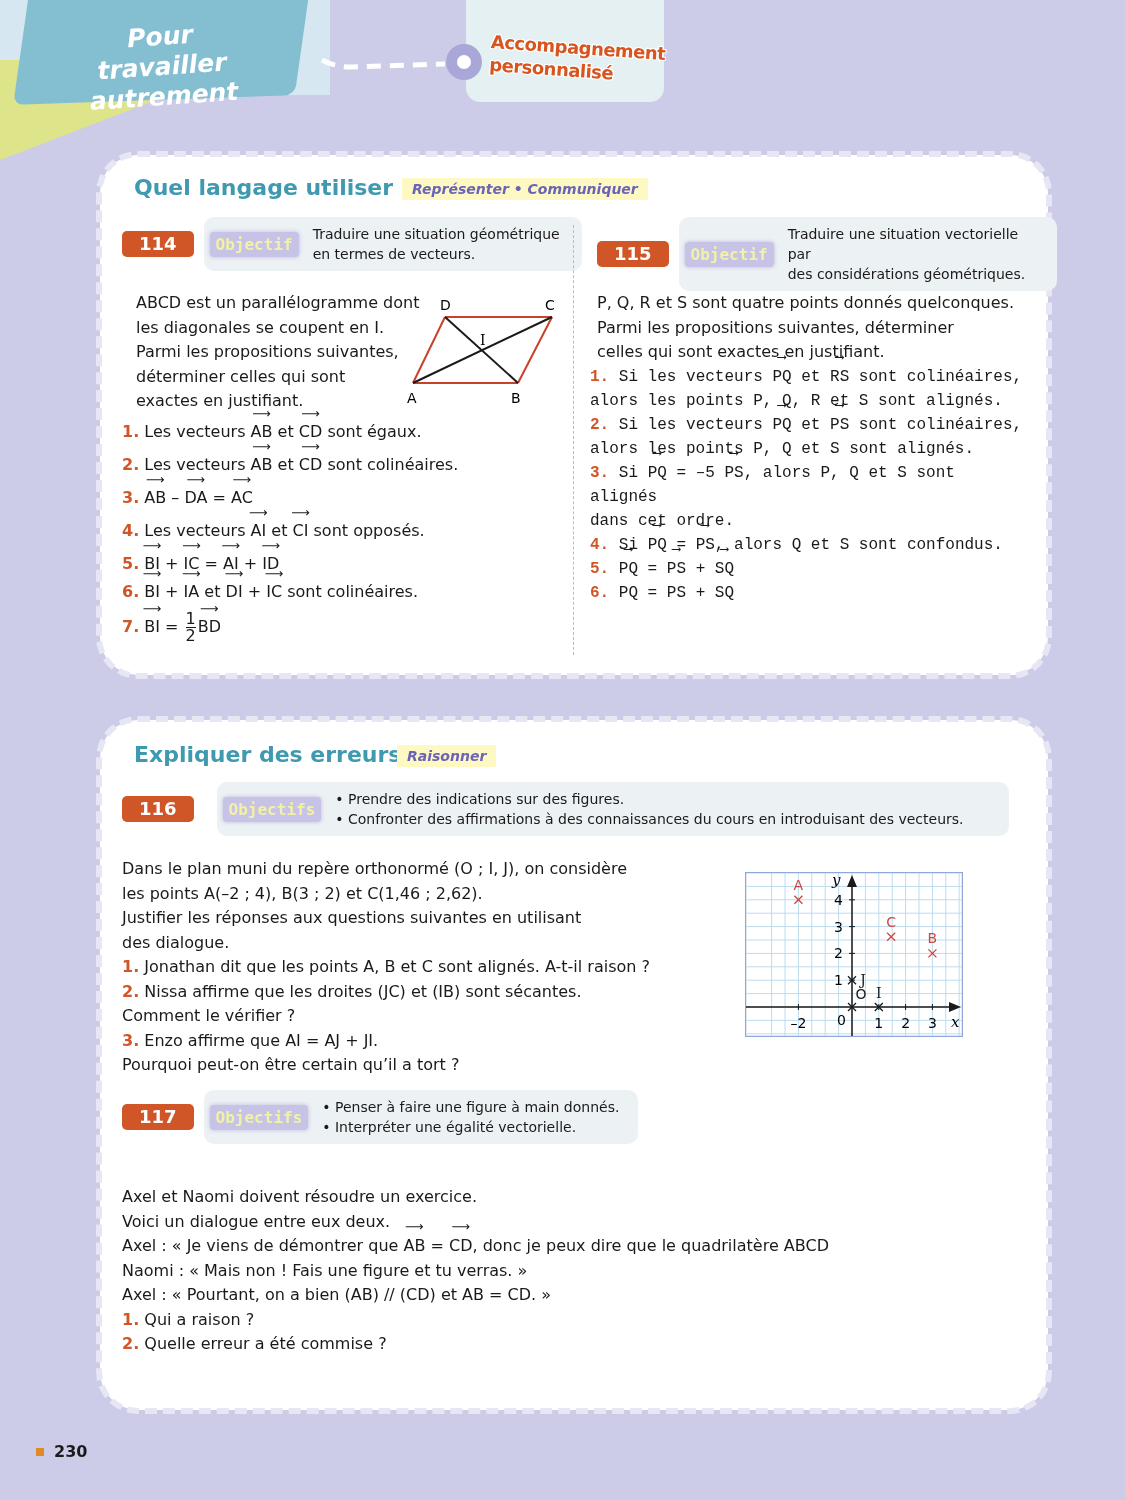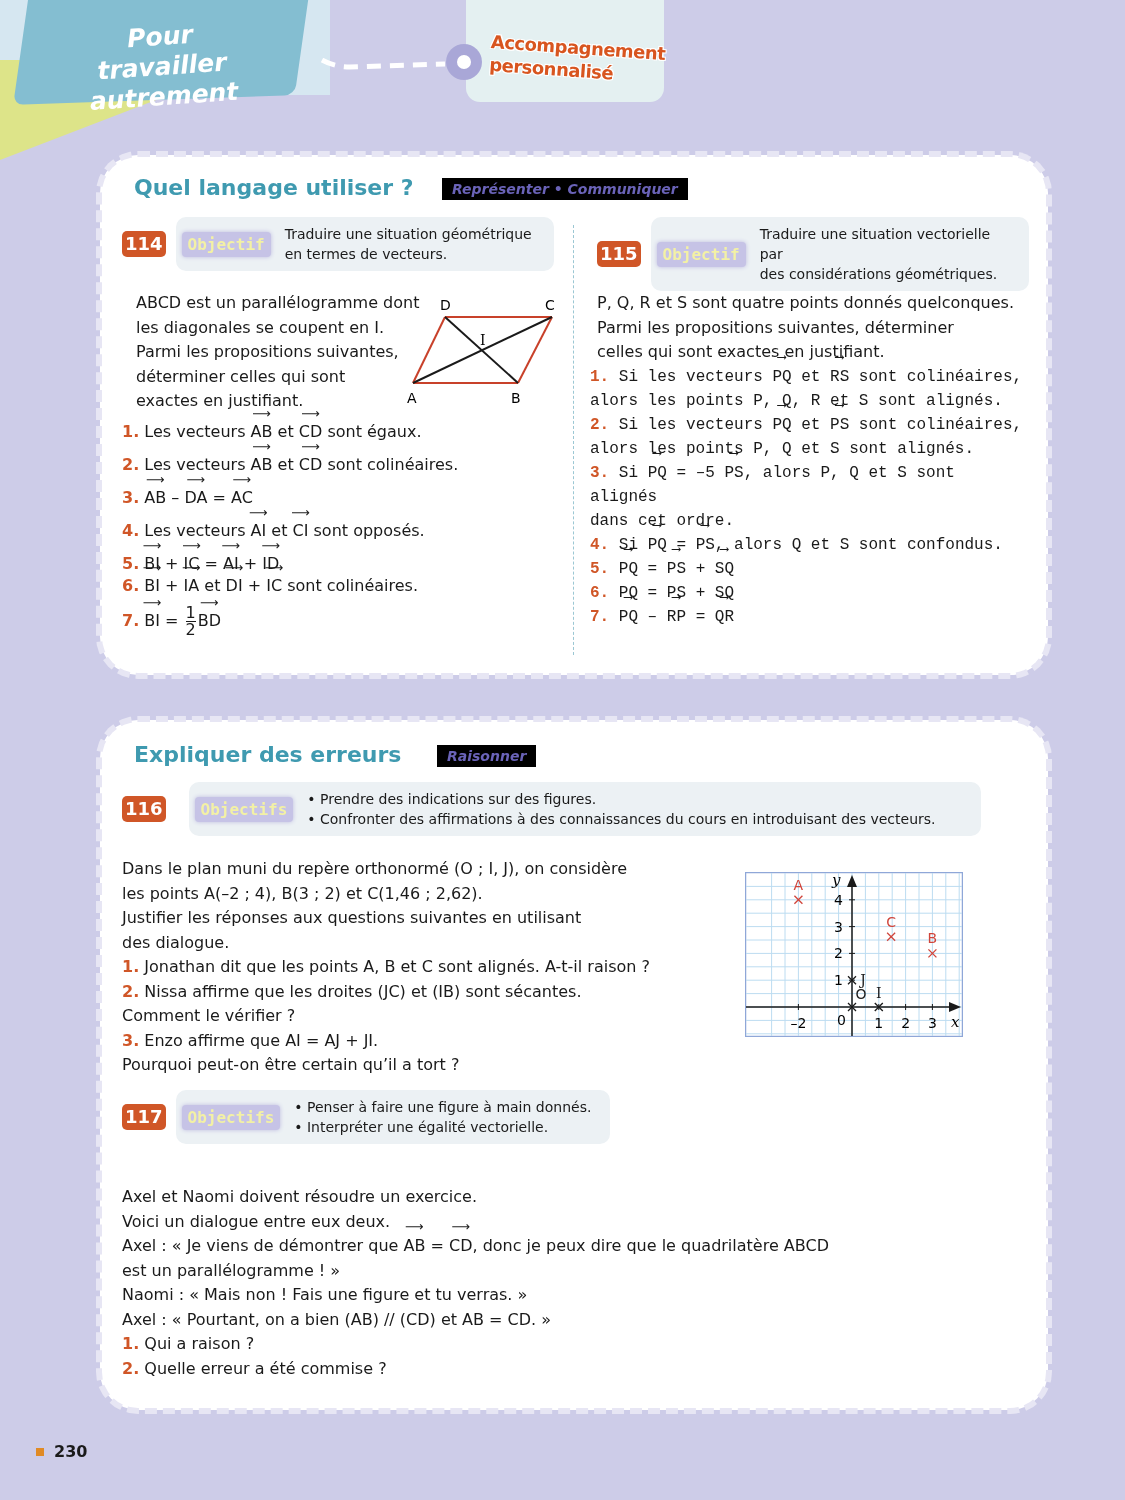--- a/index.html
+++ b/index.html
@@ -66,34 +66,33 @@
   .panel-1 { top: 155px; height: 520px; }
   .panel-2 { top: 720px; height: 690px; }
 
   .section-title {
     position: absolute; left: 34px;
     font-weight: bold; color: #3f9ab0; font-size: 22px;
   }
   .panel-1 .section-title { top: 20px; }
   .panel-2 .section-title { top: 22px; }
   .skill-tag {
-    position: absolute; background: #000000; color: #6a63b8;
+    position: absolute; background: #fef9c3; color: #6a63b8;
     font-weight: bold; font-style: italic; font-size: 14px;
     padding: 3px 10px;
-    margin-left: 40px;
   }
   .panel-1 .skill-tag { left: 302px; top: 23px; }
   .panel-2 .skill-tag { left: 297px; top: 25px; }
 
   .ex-head {
     position: absolute; display: flex; align-items: center;
   }
   .ex-num {
     background: #d05627; color: #fff; font-weight: bold; font-size: 18px;
-    border-radius: 5px; padding: 2px 3px; line-height: 22px; min-width: 38px; text-align: center;
+    border-radius: 5px; padding: 2px 17px; line-height: 22px; min-width: 38px; text-align: center;
   }
   .obj-box {
     margin-left: 10px; background: #ecf1f4; border-radius: 10px;
     display: flex; align-items: center; padding: 7px 14px 7px 6px;
   }
   .obj-label {
     background: #c6c3e6; color: #f3f1a5; font-weight: bold; font-size: 16px;
     border-radius: 4px; padding: 3px 6px; margin-right: 14px;
     font-family: "DejaVu Sans Mono", monospace;
     box-shadow: 0 0 4px #bdbae0;
@@ -181,21 +180,21 @@
     <text x="2" y="108" font-size="14" font-family="DejaVu Sans, sans-serif">A</text>
     <text x="106" y="108" font-size="14" font-family="DejaVu Sans, sans-serif">B</text>
   </svg>
 
   <div class="body-text" style="left:22px; top:266px; width:440px; line-height:22px;">
     <p class="item"><span class="num">1.</span> <span>Les vecteurs </span><span class="vec">AB</span><span> et </span><span class="vec">CD</span><span> sont égaux.</span></p>
     <p class="item" style="margin-top:11px"><span class="num">2.</span> <span>Les vecteurs </span><span class="vec">AB</span><span> et </span><span class="vec">CD</span><span> sont colinéaires.</span></p>
     <p class="item" style="margin-top:11px"><span class="num">3.</span> <span class="vec">AB</span><span> – </span><span class="vec">DA</span><span> = </span><span class="vec">AC</span></p>
     <p class="item" style="margin-top:11px"><span class="num">4.</span> <span>Les vecteurs </span><span class="vec">AI</span><span> et </span><span class="vec">CI</span><span> sont opposés.</span></p>
     <p class="item" style="margin-top:11px"><span class="num">5.</span> <span class="vec">BI</span><span> + </span><span class="vec">IC</span><span> = </span><span class="vec">AI</span><span> + </span><span class="vec">ID</span></p>
-    <p class="item" style="margin-top:0"><span class="num">6.</span> <span class="vec">BI</span><span> + </span><span class="vec">IA</span><span>  et </span><span class="vec">DI</span><span> + </span><span class="vec">IC</span><span>  sont colinéaires.</span></p>
+    <p class="item" style="margin-top:6px"><span class="num">6.</span> <span class="vec">BI</span><span> + </span><span class="vec">IA</span><span>  et </span><span class="vec">DI</span><span> + </span><span class="vec">IC</span><span>  sont colinéaires.</span></p>
     <p class="item" style="margin-top:8px"><span class="num">7.</span> <span class="vec">BI</span><span> = </span><span class="frac"><span class="n">1</span><span>2</span></span><span class="vec">BD</span></p>
   </div>
 
   <div class="divider"></div>
 
   <div class="ex-head" style="left:497px; top:62px;">
     <span class="ex-num">115</span>
     <div class="obj-box" style="width:378px;">
       <span class="obj-label">Objectif</span>
       <div class="obj-text">
@@ -211,21 +210,20 @@
     <p>celles qui sont exactes en justifiant.</p>
   </div>
 
   <div class="body-text" style="left:490px; top:210px; width:440px; line-height:24px;font-family:Liberation Mono, monospace;">
     <p class="item"><span class="num">1.</span> <span>Si les vecteurs </span><span class="vec">PQ</span><span> et </span><span class="vec">RS</span><span> sont colinéaires,</span><br><span>alors les points P, Q, R et S sont alignés.</span></p>
     <p class="item"><span class="num">2.</span> <span>Si les vecteurs </span><span class="vec">PQ</span><span> et </span><span class="vec">PS</span><span> sont colinéaires,</span><br><span>alors les points P, Q et S sont alignés.</span></p>
     <p class="item"><span class="num">3.</span> <span>Si </span><span class="vec">PQ</span><span> = –5 </span><span class="vec">PS</span><span>, alors P, Q et S sont alignés</span><br><span>dans cet ordre.</span></p>
     <p class="item"><span class="num">4.</span> <span>Si </span><span class="vec">PQ</span><span> = </span><span class="vec">PS</span><span>, alors Q et S sont confondus.</span></p>
     <p class="item"><span class="num">5.</span> <span class="vec">PQ</span><span> = </span><span class="vec">PS</span><span> + </span><span class="vec">SQ</span></p>
     <p class="item"><span class="num">6.</span> <span>PQ = PS + SQ</span></p>
-    <p class="item"><span class="num">7.</span> <span class="vec">PQ</span><span> – </span><span class="vec">RP</span><span> = </span><span class="vec">QR</span></p>
   </div>
 </div>
 
 <div class="panel panel-2">
   <div class="section-title">Expliquer des erreurs</div>
   <div class="skill-tag">Raisonner</div>
 
   <div class="ex-head" style="left:22px; top:62px;gap:13px;">
     <span class="ex-num">116</span>
     <div class="obj-box" style="width:792px;">
@@ -329,21 +327,20 @@
         <div>• Penser à faire une figure à main donnés.</div>
         <div>• Interpréter une égalité vectorielle.</div>
       </div>
     </div>
   </div>
 
   <div class="body-text" style="left:22px; top:465px; width:820px;">
     <p>Axel et Naomi doivent résoudre un exercice.</p>
     <p>Voici un dialogue entre eux deux.</p>
     <p><span>Axel : « Je viens de démontrer que </span><span class="vec">AB</span><span> = </span><span class="vec">CD</span><span>, donc je peux dire que le quadrilatère ABCD</span></p>
-    <p>est un parallélogramme ! »</p>
     <p>Naomi : « Mais non ! Fais une figure et tu verras. »</p>
     <p>Axel : « Pourtant, on a bien (AB) // (CD) et AB = CD. »</p>
     <p><span class="num">1.</span><span> Qui a raison ?</span></p>
     <p><span class="num">2.</span><span> Quelle erreur a été commise ?</span></p>
   </div>
 </div>
 
 <div class="page-num">
   <span class="page-sq"></span>
   <span>230</span>

